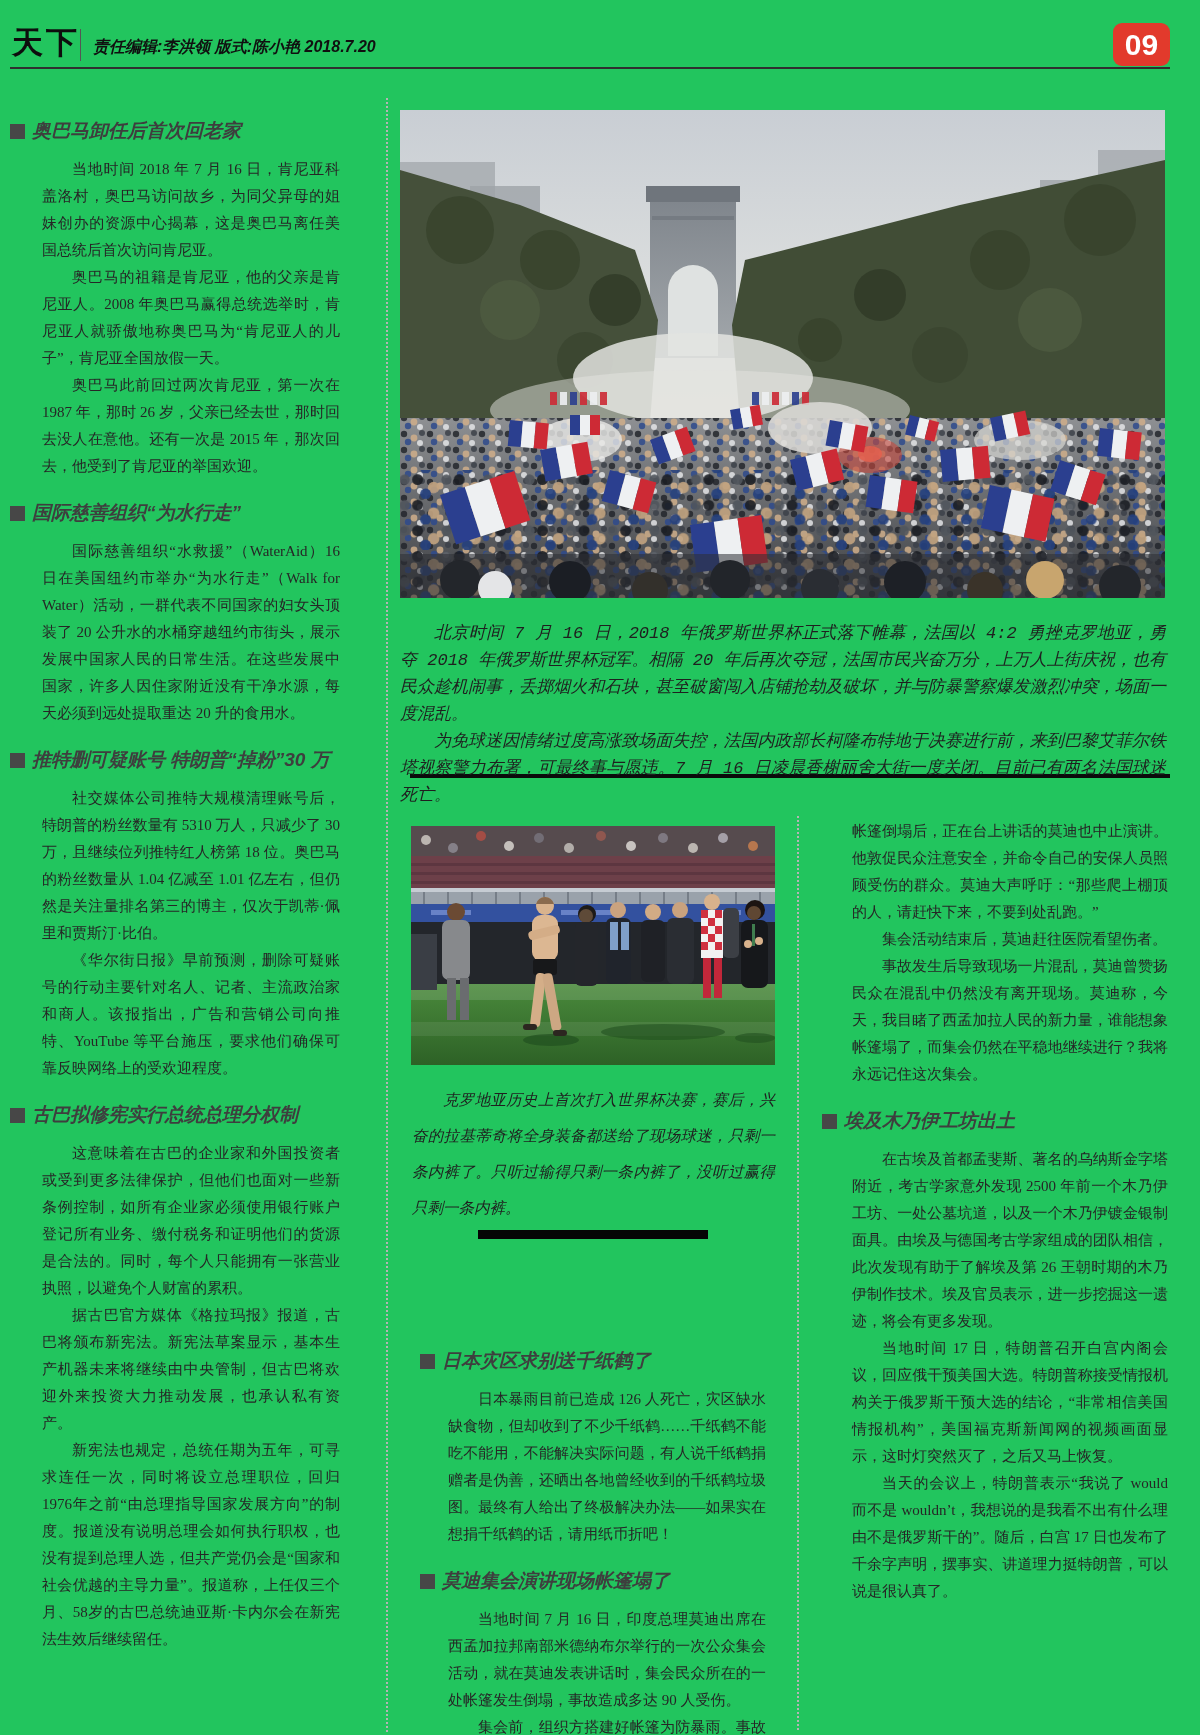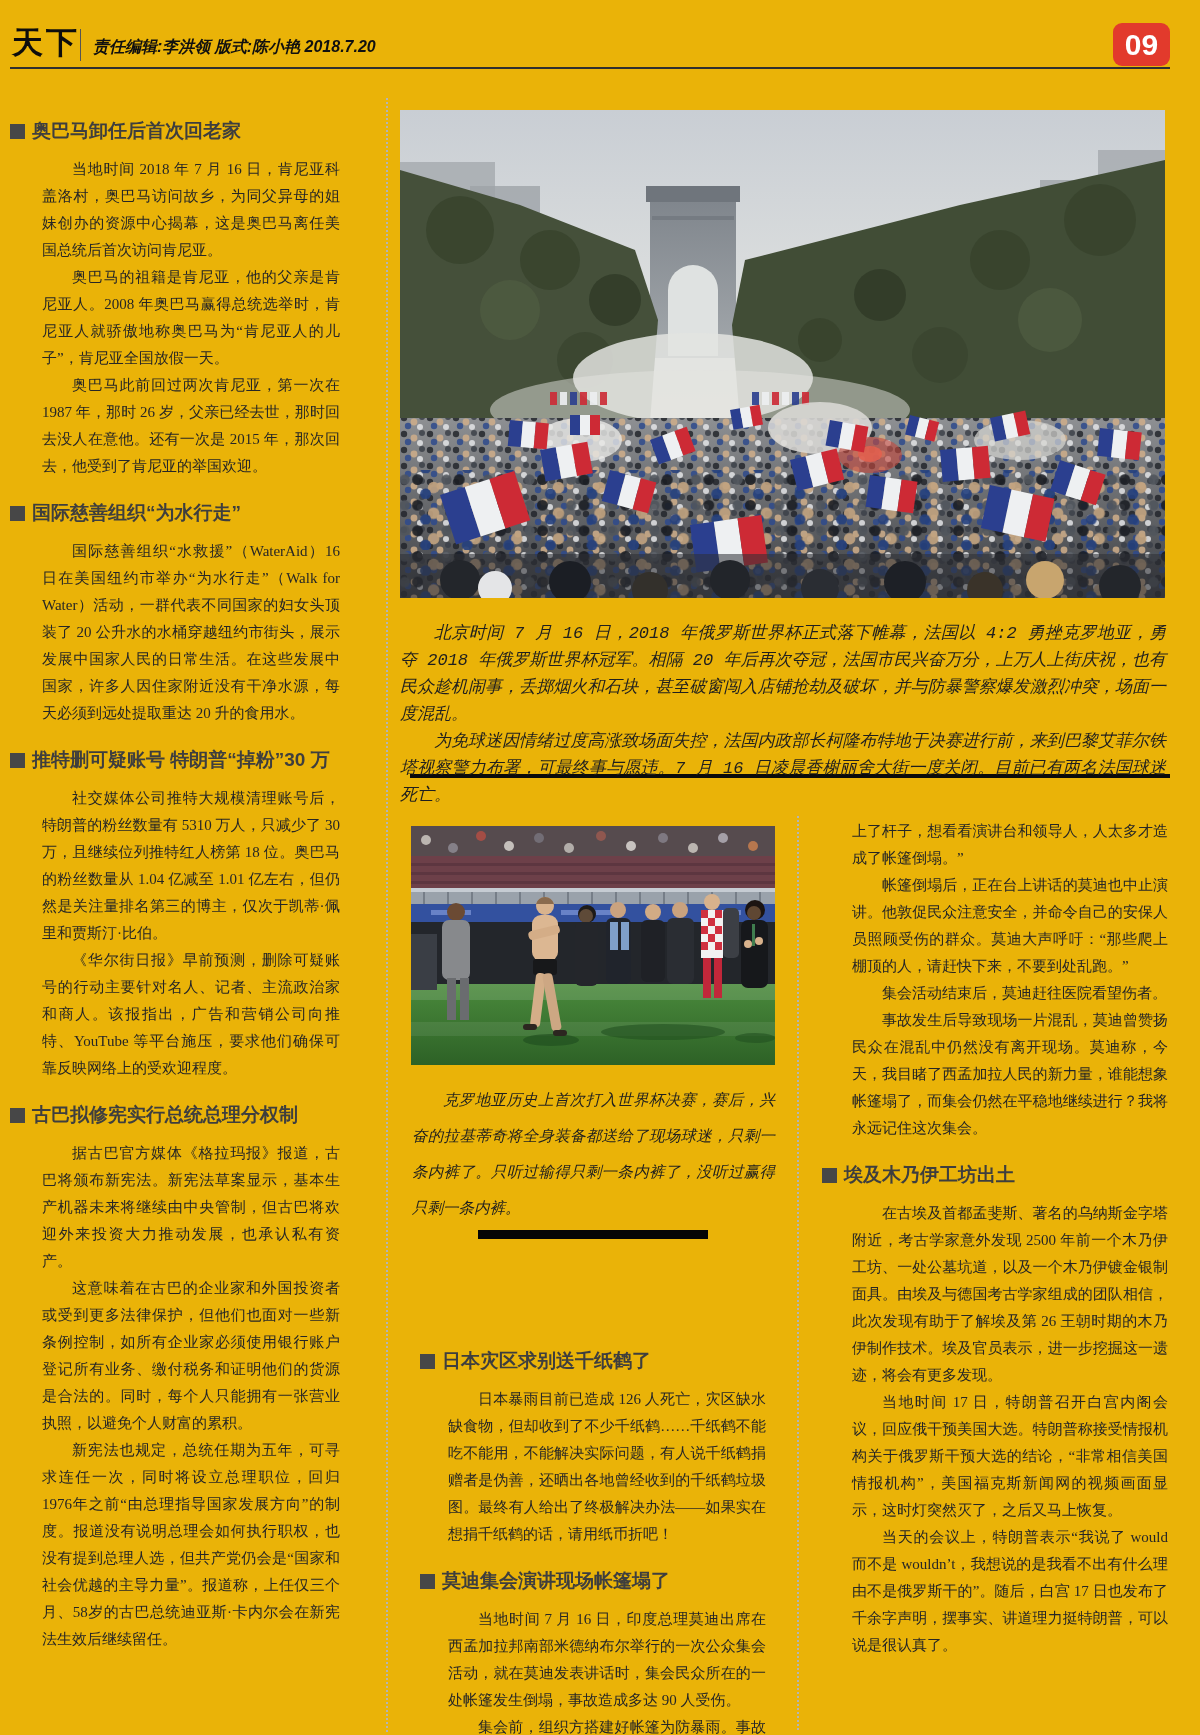--- a/index.html
+++ b/index.html
@@ -1,16 +1,16 @@
 <!DOCTYPE html>
 <html><head>
 <meta charset="utf-8">
 <style>
   html,body{margin:0;padding:0;background:#ffffff;}
-  .page{position:relative;width:1200px;height:1735px;background:#eab308;overflow:hidden;
+  .page{position:relative;width:1200px;height:1735px;background:#22c55e;overflow:hidden;
         font-family:"Liberation Serif","DejaVu Serif",serif;color:#2a2a2a;}
 
   
   .section-title{position:absolute;left:12px;top:22px;font-family:"Liberation Sans","DejaVu Sans",sans-serif;
         font-weight:bold;font-size:31px;letter-spacing:3px;color:#0d0d0d;}
   .mast-sep{position:absolute;left:80px;top:29px;height:32px;border-left:1px solid #555;}
   .editor-line{position:absolute;left:93px;top:37px;font-family:"Liberation Sans","DejaVu Sans",sans-serif;
         font-weight:bold;font-style:italic;font-size:16px;color:#101010;}
   .page-badge{position:absolute;left:1113px;top:23px;width:57px;height:43px;background:#e23a2c;
         border-radius:9px;color:#fff;font-family:"Liberation Sans","DejaVu Sans",sans-serif;
@@ -25,21 +25,21 @@
   .mid-bar{position:absolute;left:478px;top:1230px;width:230px;height:9px;background:#050505;}
 
   
   .col{position:absolute;}
   .col-left{left:10px;top:118px;width:330px;}
   .col-mid{left:420px;top:1348px;width:346px;}
   .col-right{left:822px;top:818px;width:346px;}
 
   .article .headline{display:flex;align-items:center;gap:7px;margin:20px 0 12px;
         font-family:"Liberation Sans","DejaVu Sans",sans-serif;font-weight:bold;
-        font-size:19px;color:#3e3e3e;white-space:nowrap;}
+        font-size:19px;color:#3e3e3e;white-space:nowrap;font-style:italic;}
   .article:first-of-type .headline{margin-top:0;}
   .sq{flex:0 0 auto;width:15px;height:15px;background:#474747;}
   .article .body{font-size:15px;line-height:27px;text-align:justify;color:#262626;}
   .col-left .article .body{margin-left:32px;}
   .col-mid .article .body{margin-left:28px;}
   .col-right .article .body{margin-left:30px;}
   .article .body p{margin:0;text-indent:2em;}
   .article.continuation .body p:first-child{text-indent:0;}
 
   
@@ -103,22 +103,22 @@
           <p>《华尔街日报》早前预测，删除可疑账号的行动主要针对名人、记者、主流政治家和商人。该报指出，广告和营销公司向推特、YouTube 等平台施压，要求他们确保可靠反映网络上的受欢迎程度。</p>
         </div>
       </article>
 
       <article class="article">
         <h3 class="headline">
           <span class="sq"></span>
           <span>古巴拟修宪实行总统总理分权制</span>
         </h3>
         <div class="body">
+          <p>这意味着在古巴的企业家和外国投资者或受到更多法律保护，但他们也面对一些新条例控制，如所有企业家必须使用银行账户登记所有业务、缴付税务和证明他们的货源是合法的。同时，每个人只能拥有一张营业执照，以避免个人财富的累积。</p>
           <p>据古巴官方媒体《格拉玛报》报道，古巴将颁布新宪法。新宪法草案显示，基本生产机器未来将继续由中央管制，但古巴将欢迎外来投资大力推动发展，也承认私有资产。</p>
-          <p>这意味着在古巴的企业家和外国投资者或受到更多法律保护，但他们也面对一些新条例控制，如所有企业家必须使用银行账户登记所有业务、缴付税务和证明他们的货源是合法的。同时，每个人只能拥有一张营业执照，以避免个人财富的累积。</p>
           <p>新宪法也规定，总统任期为五年，可寻求连任一次，同时将设立总理职位，回归1976年之前“由总理指导国家发展方向”的制度。报道没有说明总理会如何执行职权，也没有提到总理人选，但共产党仍会是“国家和社会优越的主导力量”。报道称，上任仅三个月、58岁的古巴总统迪亚斯·卡内尔会在新宪法生效后继续留任。</p>
         </div>
       </article>
     </section>
 
   <figure class="main-photo">
     <svg viewBox="0 0 765 488" preserveAspectRatio="none">
       <defs>
         <linearGradient id="skyG" x1="0" y1="0" x2="0" y2="1">
           <stop offset="0" stop-color="#c9ced4"></stop>
@@ -387,21 +387,20 @@
           <p>集会前，组织方搭建好帐篷为防暴雨。事故现场的一名当地居民阿塔努·达斯说：</p>
         </div>
       </article>
     </section>
 
   <section class="col col-right">
 
       <article class="article continuation">
 
         <div class="body">
-          <p>上了杆子，想看看演讲台和领导人，人太多才造成了帐篷倒塌。”</p>
           <p>帐篷倒塌后，正在台上讲话的莫迪也中止演讲。他敦促民众注意安全，并命令自己的安保人员照顾受伤的群众。莫迪大声呼吁：“那些爬上棚顶的人，请赶快下来，不要到处乱跑。”</p>
           <p>集会活动结束后，莫迪赶往医院看望伤者。</p>
           <p>事故发生后导致现场一片混乱，莫迪曾赞扬民众在混乱中仍然没有离开现场。莫迪称，今天，我目睹了西孟加拉人民的新力量，谁能想象帐篷塌了，而集会仍然在平稳地继续进行？我将永远记住这次集会。</p>
         </div>
       </article>
 
       <article class="article">
         <h3 class="headline">
           <span class="sq"></span>
           <span>埃及木乃伊工坊出土</span>

